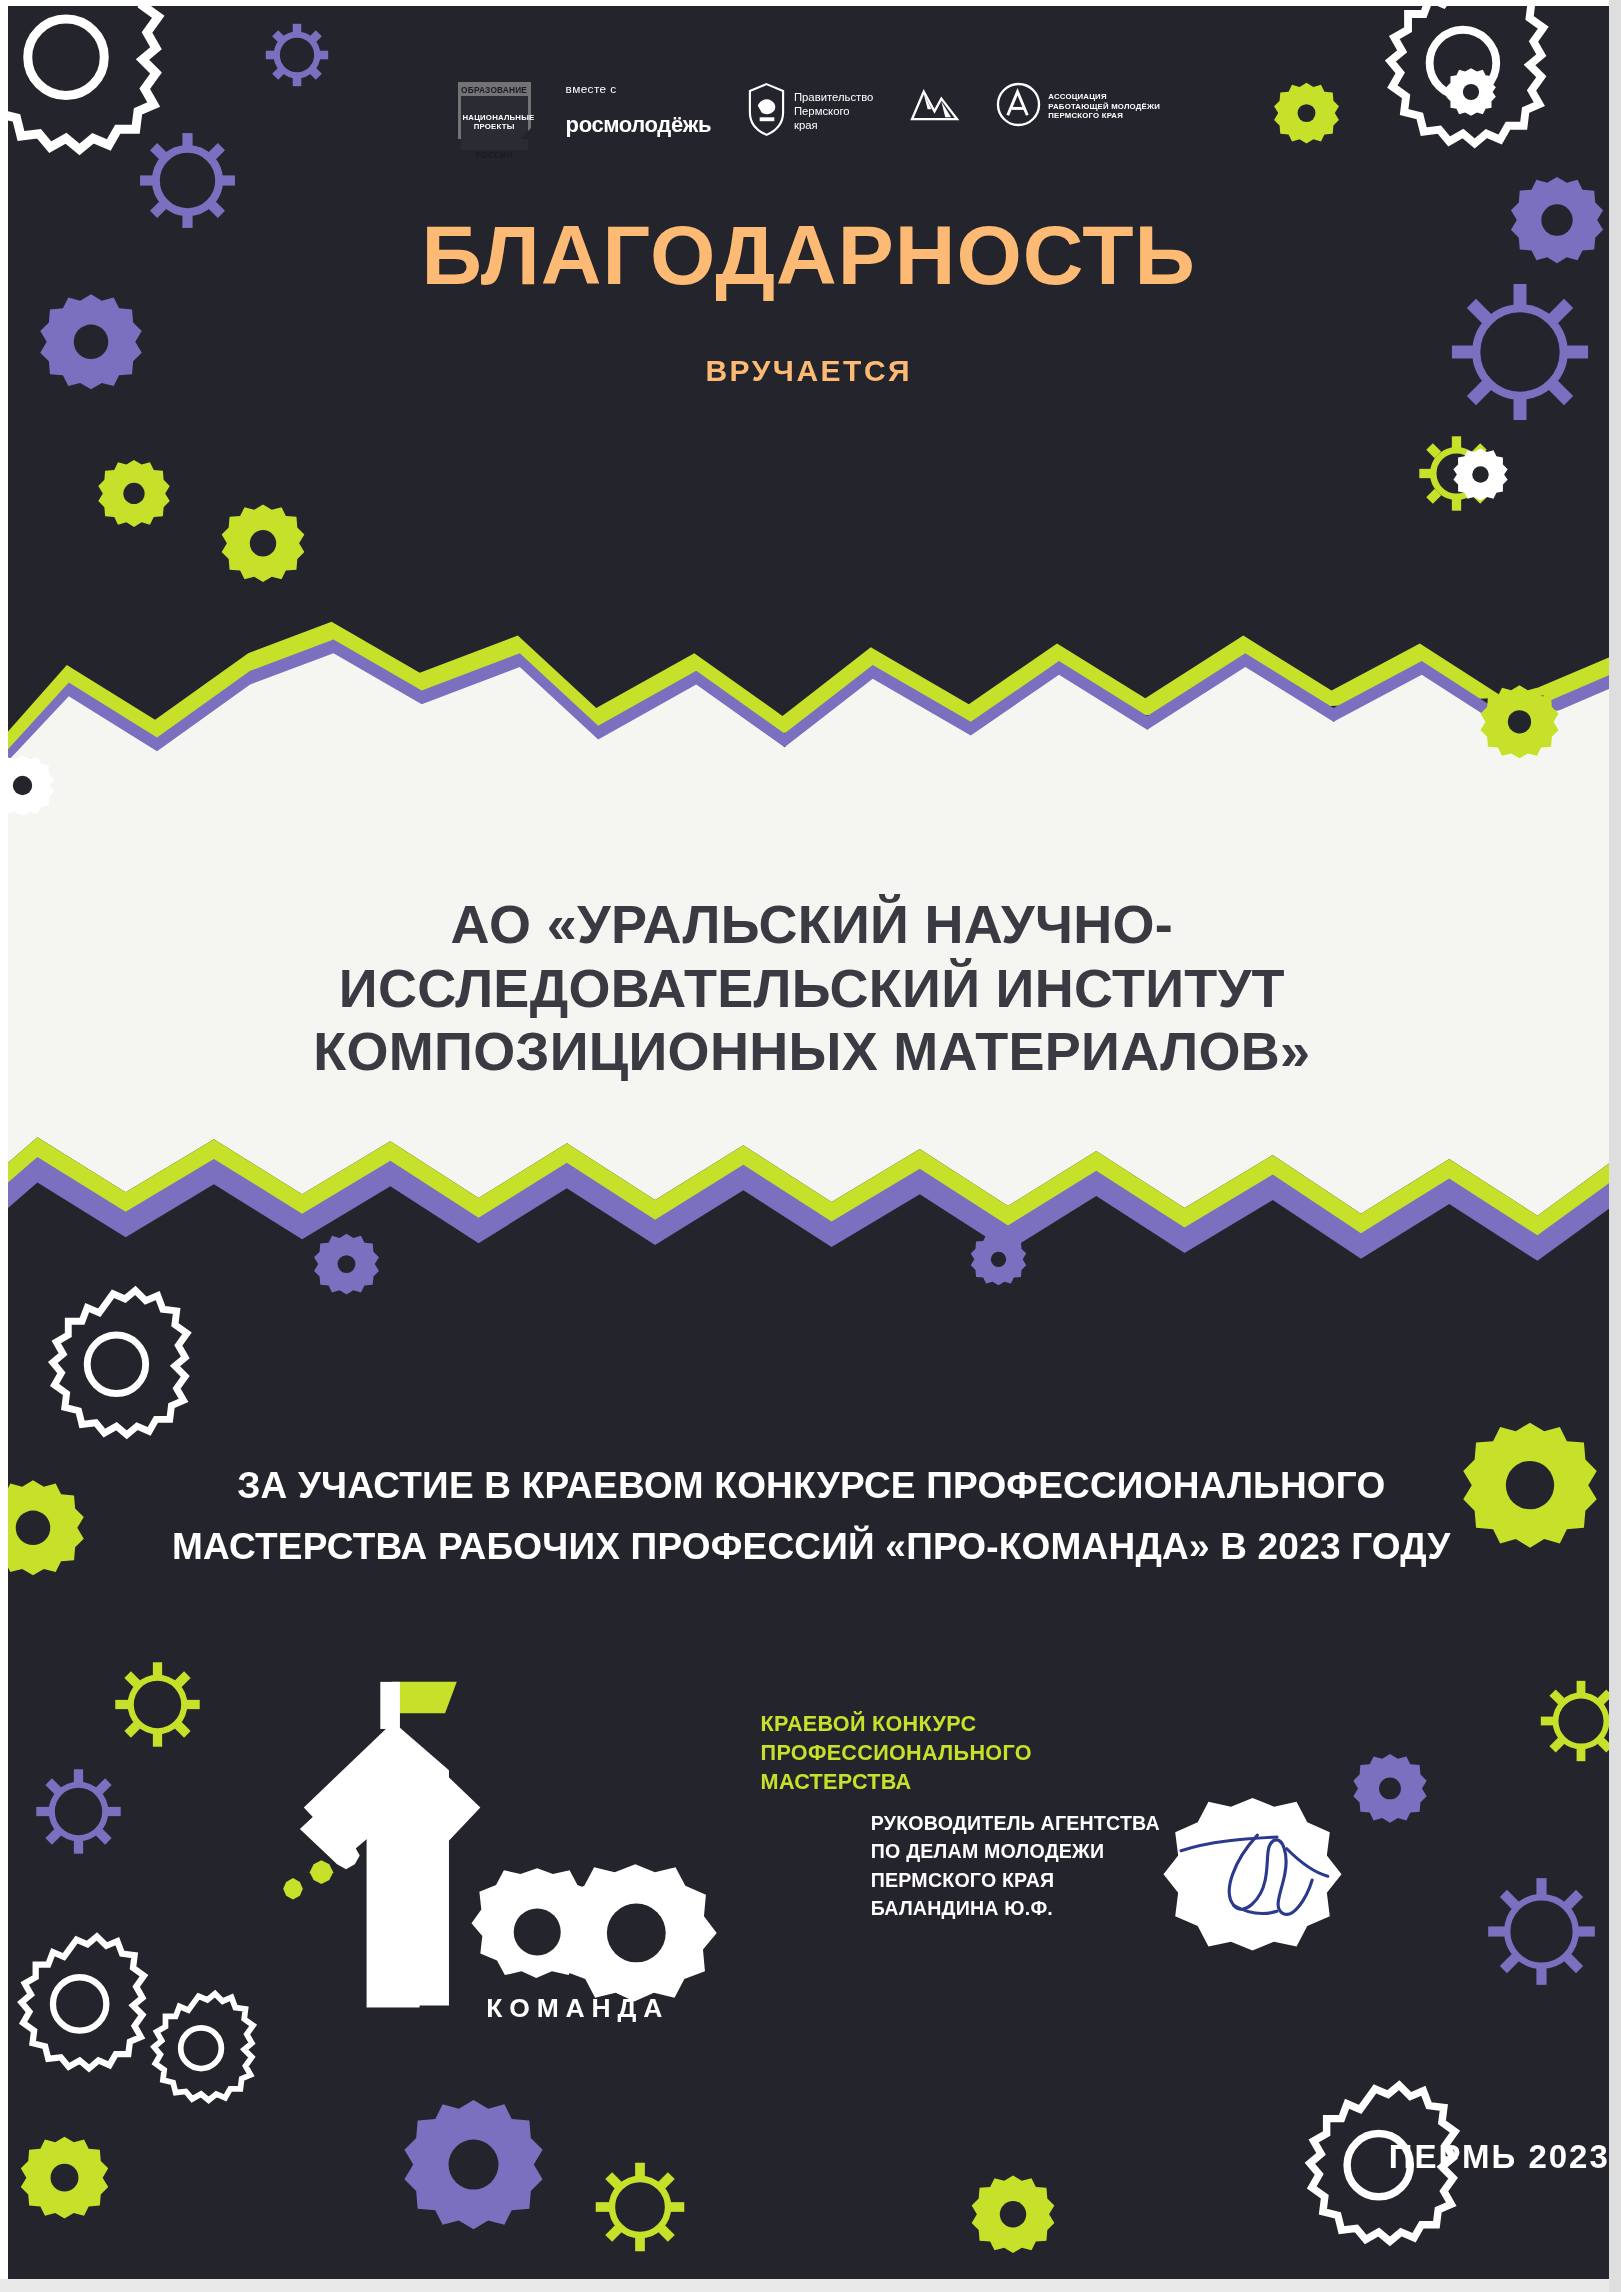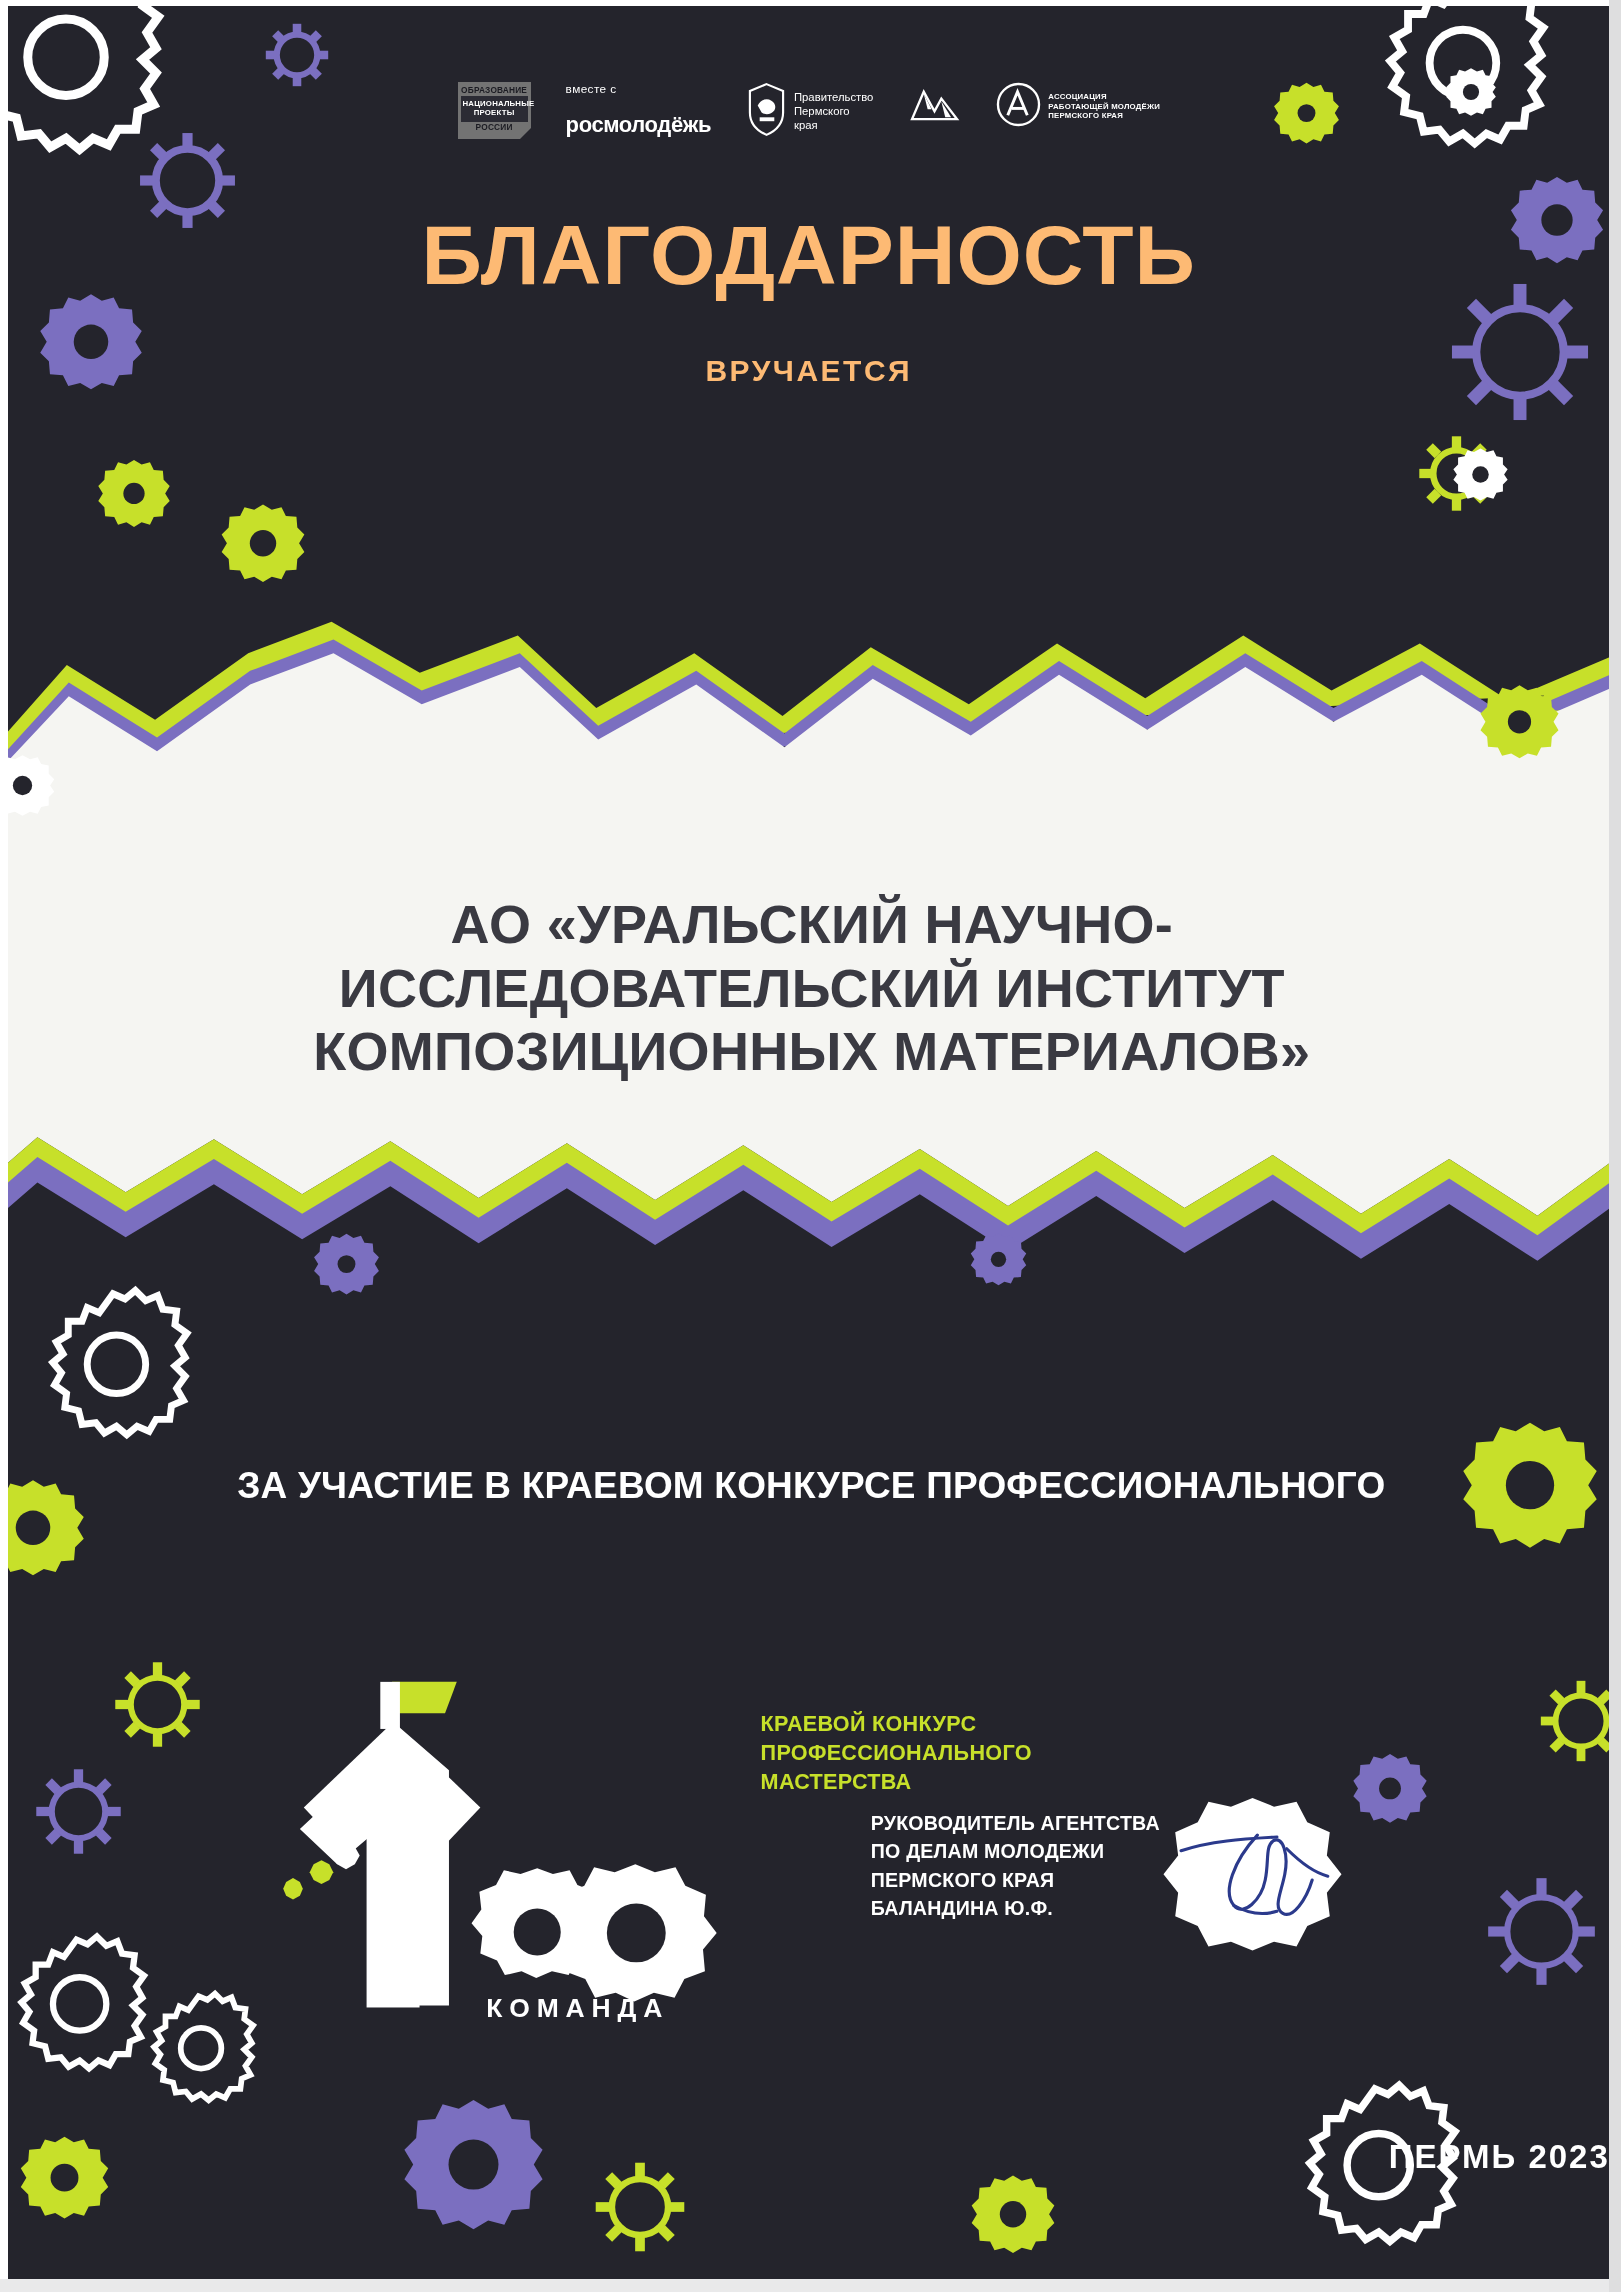--- a/index.html
+++ b/index.html
@@ -87,21 +87,21 @@
     padding-top: 3.9px;
     box-sizing: border-box;
     letter-spacing: 0.2px;
     position: relative;
   }
   .logo-np .band {
     display: block;
     background: #2b2b34;
     color: #fff;
     font-size: 7.8px;
-    padding: 4px 2px;
+    padding: 18px 2px;
     margin: 1px 2.9px;
   }
   .logo-np::after {
     content: "";
     position: absolute;
     right: 0;
     bottom: 0;
     border-width: 0 0 11.8px 11.8px;
     border-style: solid;
     border-color: transparent transparent #24242c transparent;
@@ -648,20 +648,21 @@
               <line x1="70" y1="70" x2="79" y2="79"></line>
               <line x1="21" y1="79" x2="30" y2="70"></line>
               <line x1="70" y1="30" x2="79" y2="21"></line>
             </g>
           </g>
       </svg>
     </div>
 
     <div class="reason">
       <span>ЗА УЧАСТИЕ В КРАЕВОМ КОНКУРСЕ ПРОФЕССИОНАЛЬНОГО</span><br>
+      <span>МАСТЕРСТВА РАБОЧИХ ПРОФЕССИЙ «ПРО-КОМАНДА» В 2023 ГОДУ</span>
     </div>
 
     <div class="contest">
       <div class="contest-mark">
         <svg width="510" height="363" viewBox="0 0 520 370">
 
           <path d="M152 10 L218 10 L206 42 L152 42 Z" fill="#c7e02a"></path>
 
           <rect x="140" y="10" width="20" height="48" fill="#ffffff"></rect>
 

